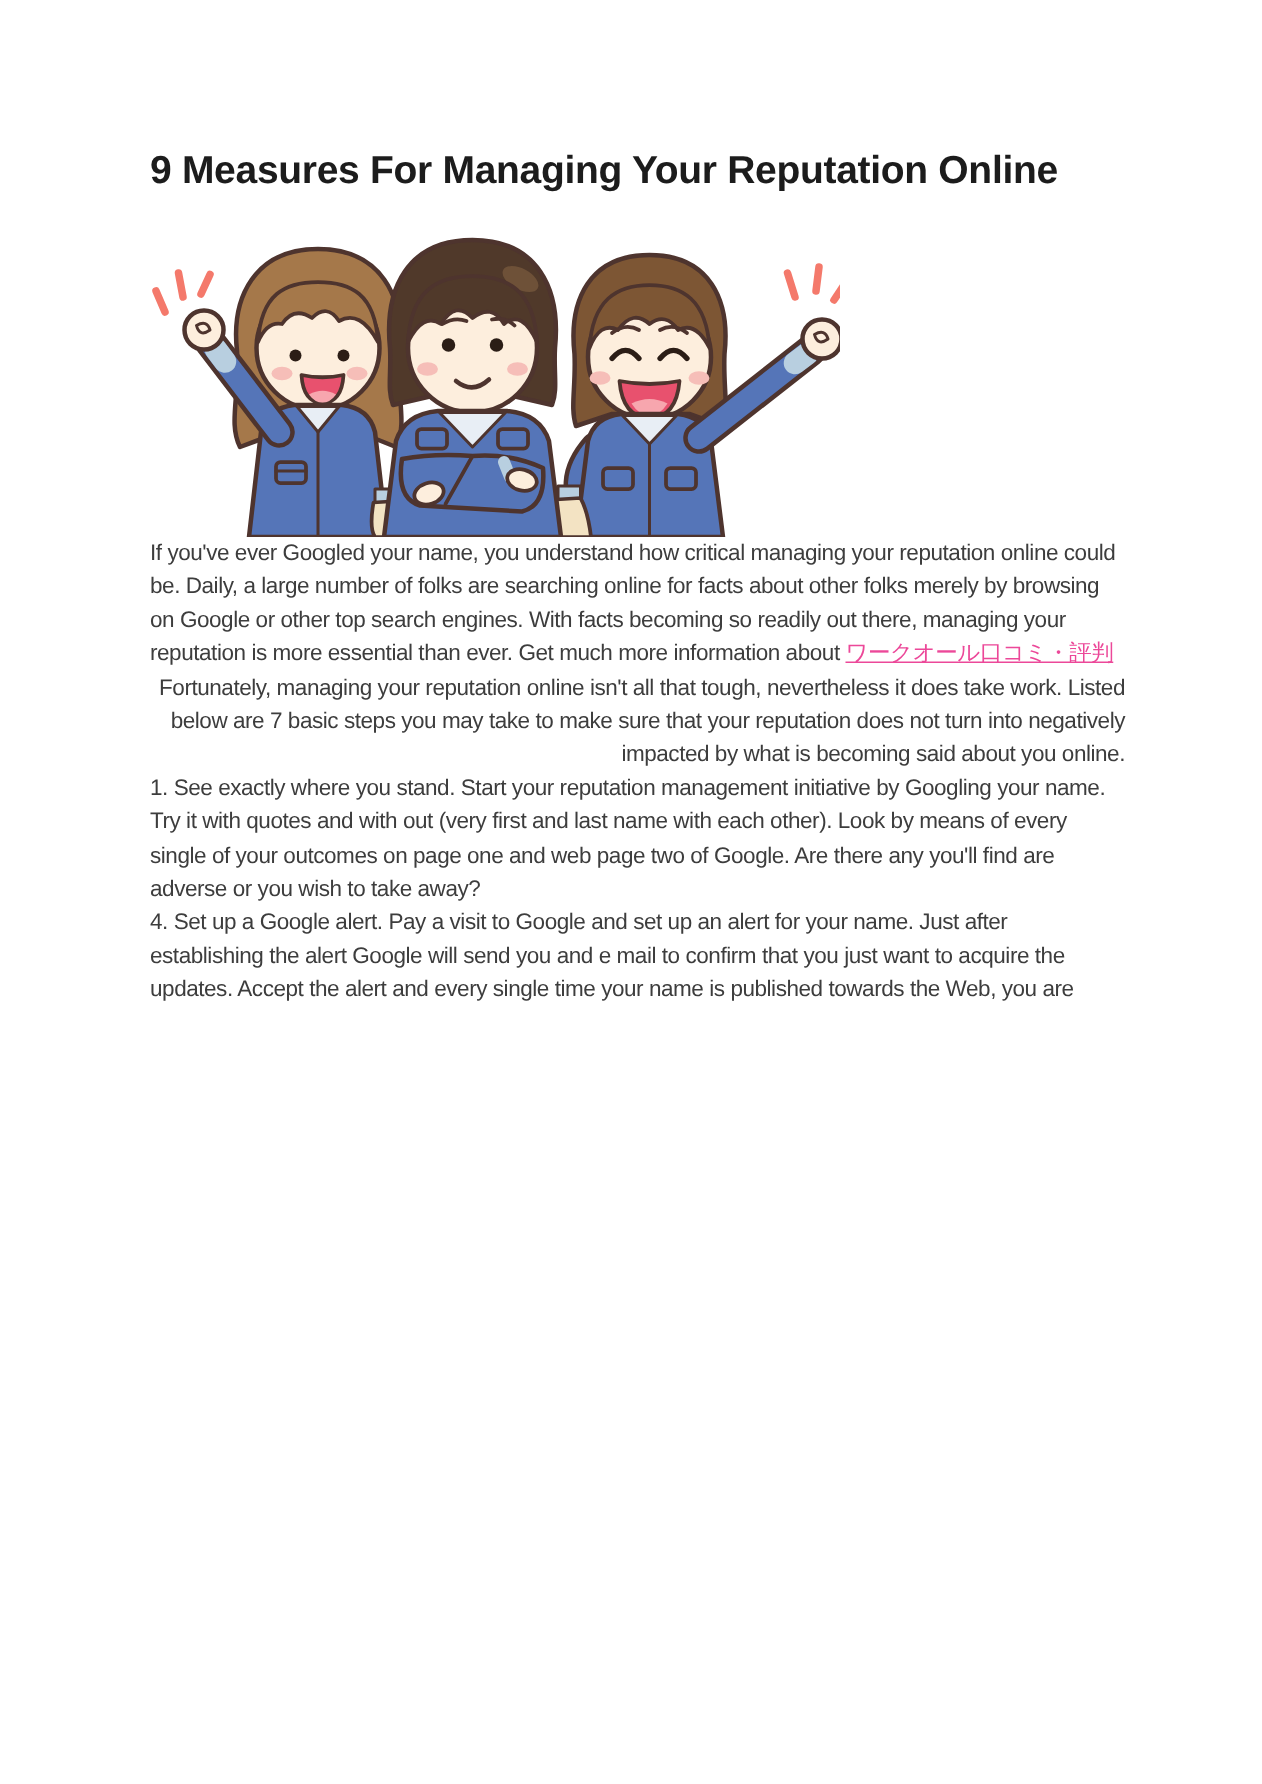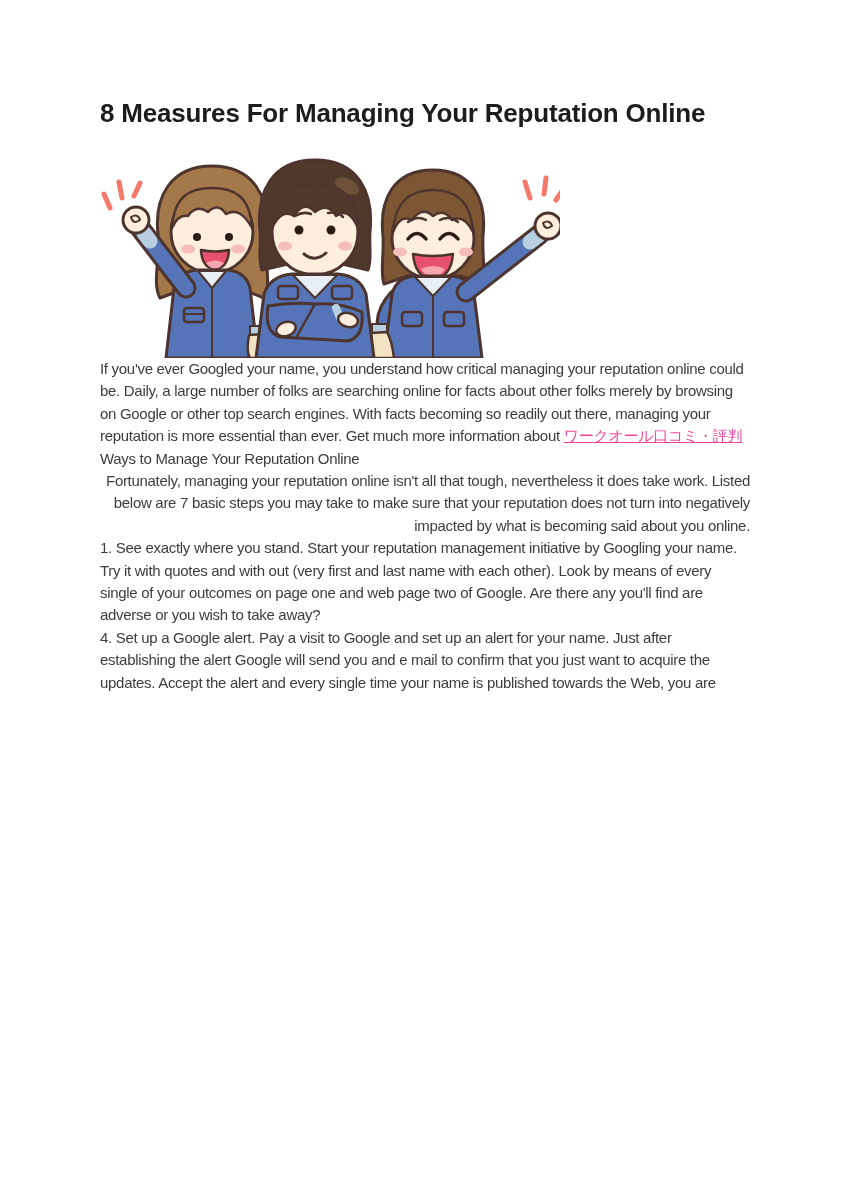--- a/index.html
+++ b/index.html
@@ -23,21 +23,21 @@
   .p-step1 { margin-top:92px; }
   .p-step2 { margin-top:87px; }
   a.doc-link { color:#ec4899; text-decoration:underline; cursor:pointer; }
 </style>
 </head>
 <body>
 
 <div class="page">
   <div class="content">
 
-    <h1 class="title">8 Measures For Managing Your Reputation Online</h1>
+    <h1 class="title">9 Measures For Managing Your Reputation Online</h1>
 
     <svg class="illus" width="460" height="222" viewBox="0 0 460 222" stroke-linecap="round" stroke-linejoin="round">
 
       <g>
         <path d="M112,30 C70,30 54,62 58,98 C60,128 52,146 60,162 L92,150 L134,150 L164,162 C172,146 164,128 166,98 C170,62 154,30 112,30 Z" fill="#a5784a" stroke="#4e342e" stroke-width="3"></path>
         <circle cx="112" cy="96" r="41" fill="#fdeedd" stroke="#4e342e" stroke-width="3"></circle>
         <path d="M72,92 C74,60 90,52 112,52 C134,52 150,60 152,92 Q140,70 126,78 Q118,66 108,76 Q96,68 88,80 Q78,78 72,92 Z" fill="#a5784a" stroke="#4e342e" stroke-width="2.5"></path>
         <circle cx="97" cy="101" r="4" fill="#2b1d16"></circle>
         <circle cx="129" cy="101" r="4" fill="#2b1d16"></circle>
         <ellipse cx="88" cy="113" rx="7" ry="4.5" fill="#f6beb8"></ellipse>
@@ -120,21 +120,20 @@
         <path d="M168,170 Q164,196 180,201 L248,205 Q264,201 262,176 Q240,166 215,168 Q190,166 168,170 Z" fill="#5575b8" stroke="#4e342e" stroke-width="3"></path>
         <path d="M215,168 L197,200" fill="none" stroke="#4e342e" stroke-width="2.5"></path>
         <line x1="236" y1="172" x2="240" y2="182" stroke="#b8cfe0" stroke-width="8"></line>
         <ellipse cx="186" cy="193" rx="10" ry="7" fill="#fdeedd" stroke="#4e342e" stroke-width="2.5" transform="rotate(-18 186 193)"></ellipse>
         <ellipse cx="248" cy="184" rx="10" ry="7" fill="#fdeedd" stroke="#4e342e" stroke-width="2.5" transform="rotate(14 248 184)"></ellipse>
       </g>
     </svg>
 
     <p class="body intro"><span>If you've ever Googled your name, you understand how critical managing your reputation online could be. Daily, a large number of folks are searching online for facts about other folks merely by browsing on Google or other top search engines. With facts becoming so readily out there, managing your reputation is more essential than ever. Get much more information about </span><a class="doc-link" href="#">ワークオール口コミ・評判</a></p>
 
-    <p class="body subheading">Ways to Manage Your Reputation Online</p>
 
     <p class="body p-fortunately">Fortunately, managing your reputation online isn't all that tough, nevertheless it does take work. Listed below are 7 basic steps you may take to make sure that your reputation does not turn into negatively impacted by what is becoming said about you online.</p>
 
     <p class="body p-step1">1. See exactly where you stand. Start your reputation management initiative by Googling your name. Try it with quotes and with out (very first and last name with each other). Look by means of every single of your outcomes on page one and web page two of Google. Are there any you'll find are adverse or you wish to take away?</p>
 
     <p class="body p-step2">4. Set up a Google alert. Pay a visit to Google and set up an alert for your name. Just after establishing the alert Google will send you and e mail to confirm that you just want to acquire the updates. Accept the alert and every single time your name is published towards the Web, you are</p>
 
   </div>
 </div>
 

